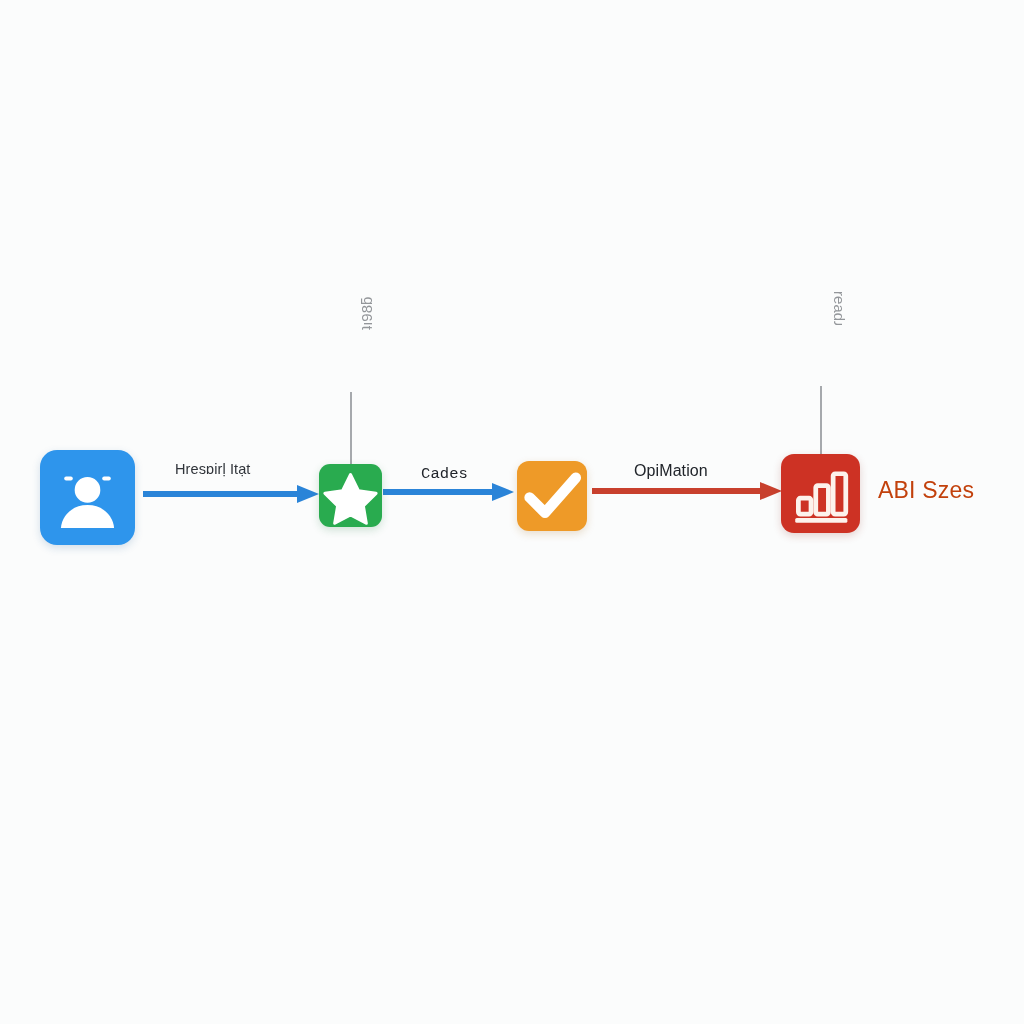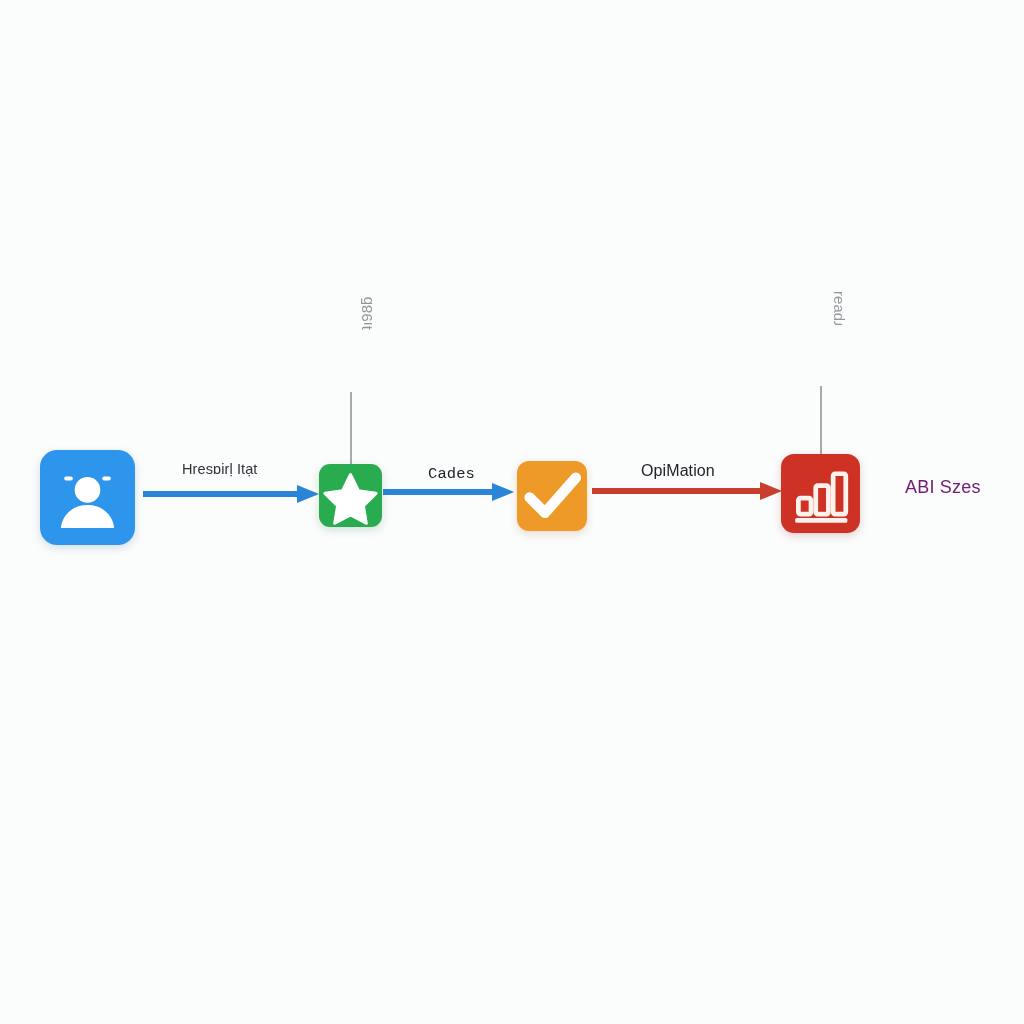--- a/index.html
+++ b/index.html
@@ -75,43 +75,42 @@
   #arrow-2 { left: 383px; top: 481px; width: 131px; }
   #arrow-3 { left: 592px; top: 480px; width: 190px; }
 
   
   .edge-label {
     position: absolute;
     color: #20242a;
     font-size: 15.5px;
     white-space: nowrap;
     letter-spacing: 0.1px;
-    margin-left: 7px;
   }
   #edge-label-1 {
     left: 175px; top: 461px;
     font-size: 14.5px;
     color: #30343a;
   }
   #edge-label-2 {
     left: 421px; top: 465px;
     font-size: 15.5px;
     font-family: Liberation Mono, monospace;
   }
   #edge-label-3 {
     left: 634px; top: 462px;
     font-size: 16px;
   }
 
   
   #terminal-label {
     position: absolute;
-    left: 905px; top: 477px;
-    font-size: 18px;
-    color: #701a75;
+    left: 878px; top: 477px;
+    font-size: 23px;
+    color: #c2410c;
     white-space: nowrap;
     letter-spacing: 0.2px;
   }
 
   
   .annotation {
     position: absolute;
     width: 2px;
   }
   .annotation .leader {

